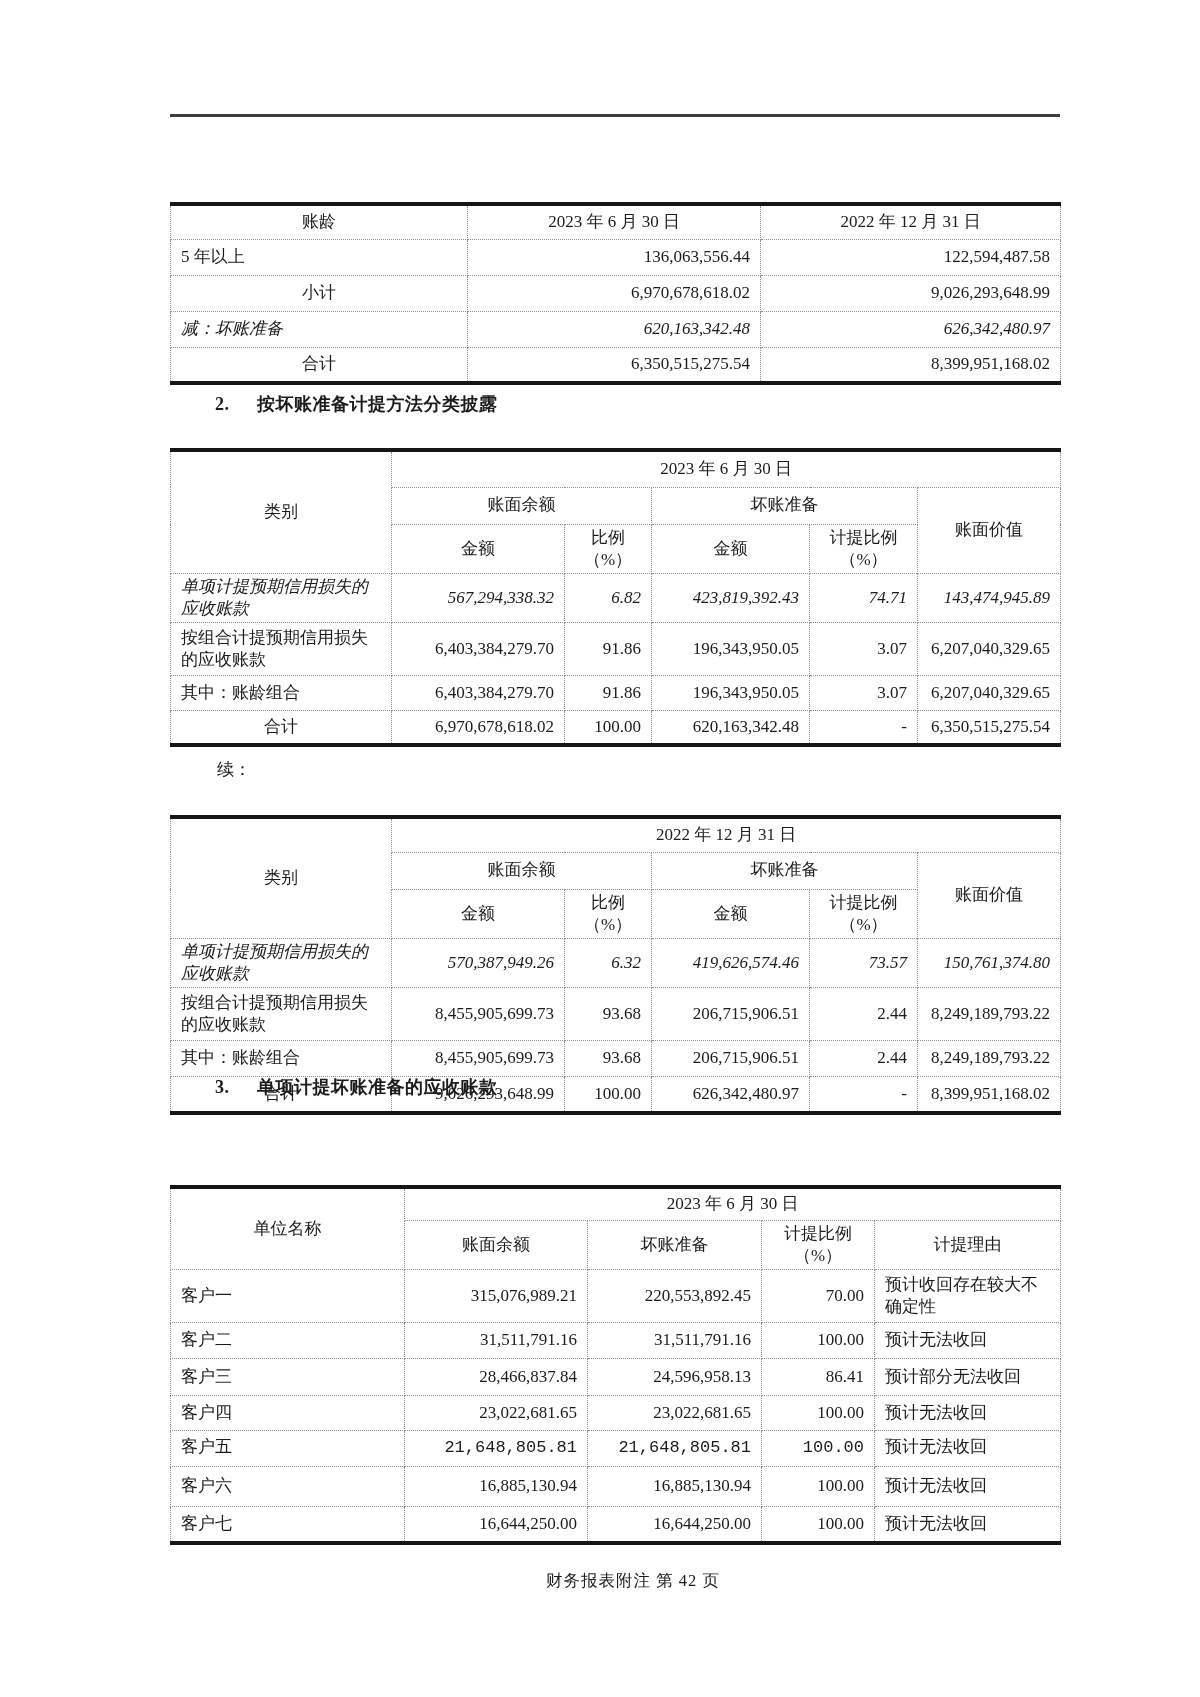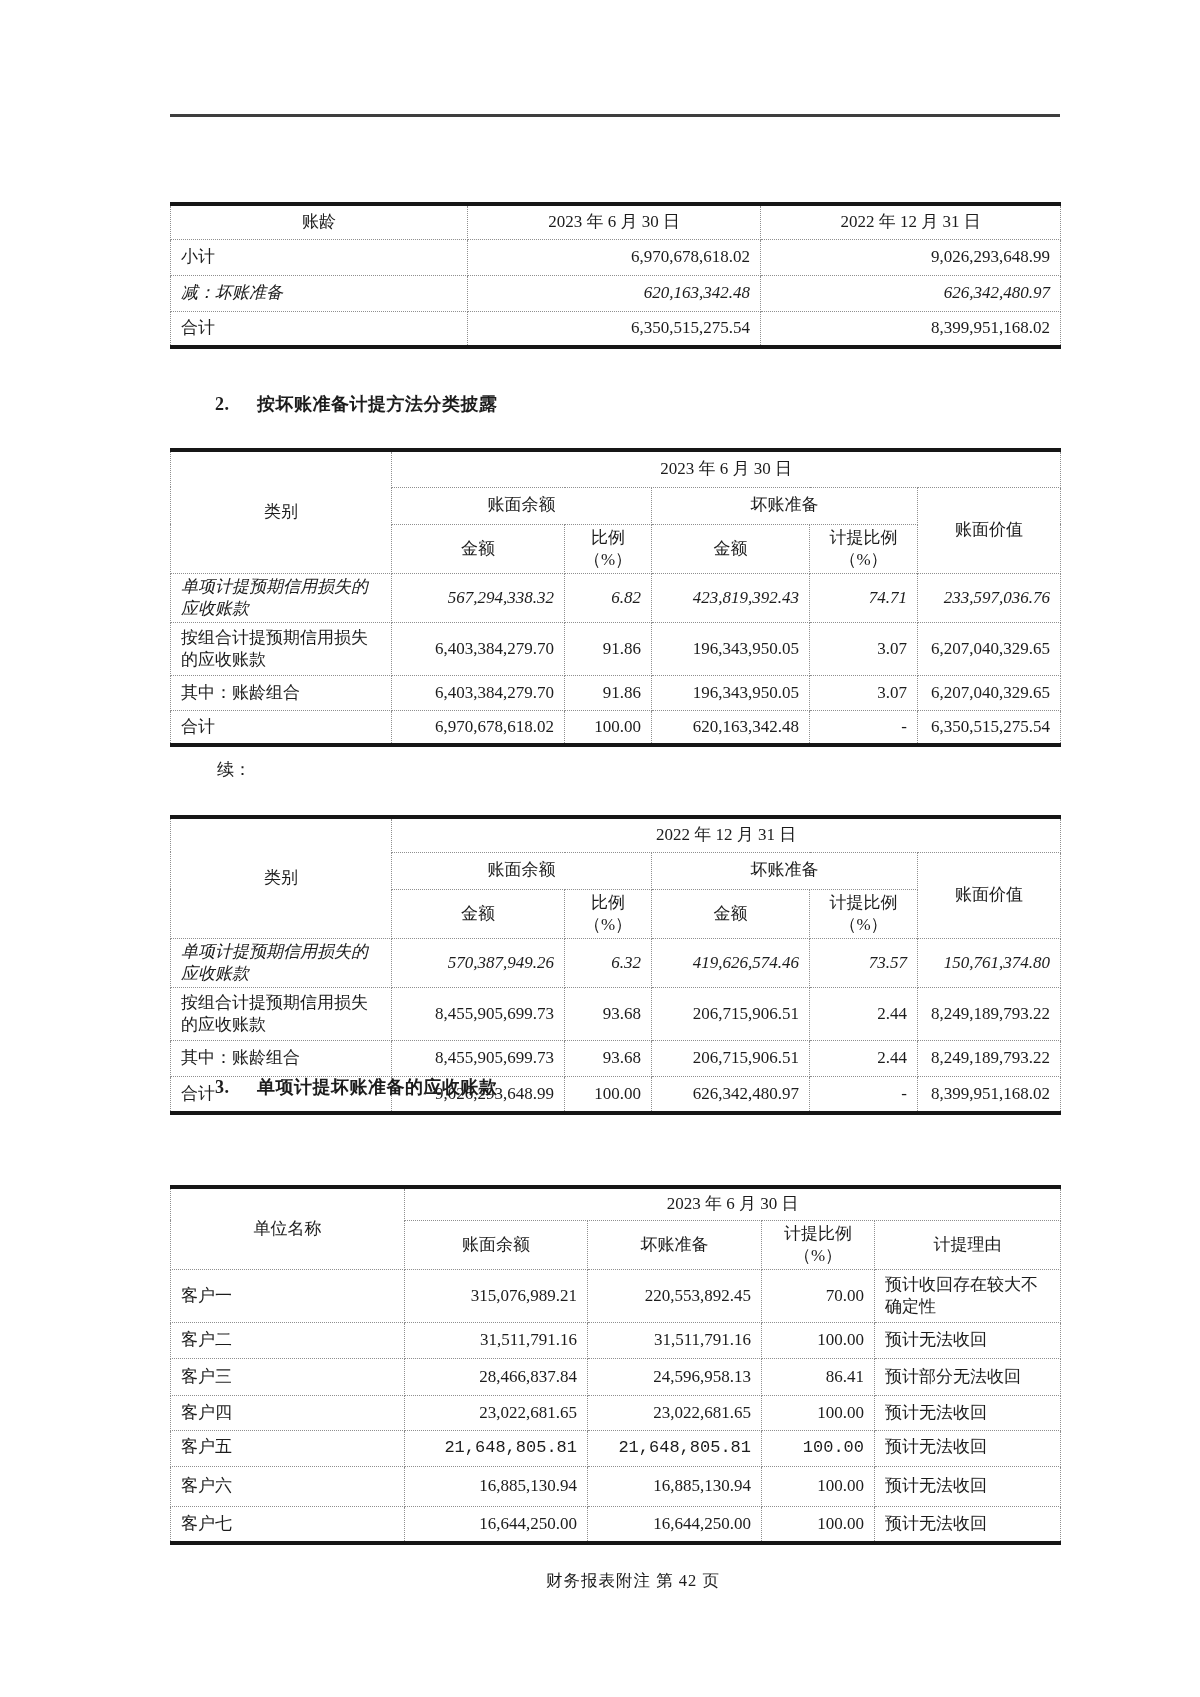--- a/index.html
+++ b/index.html
@@ -20,21 +20,21 @@
     font-size:17px;
   }
   table.tbl th, table.tbl td {
     border:1px dotted #8f8f8f; font-weight:normal;
     padding:2px 10px; vertical-align:middle; line-height:1.3;
     overflow:hidden;
   }
   table.tbl th { text-align:center; }
   td.num { text-align:right; padding-right:12px; font-variant-numeric:tabular-nums; }
   td.lab { text-align:left; padding-left:10px; }
-  td.ctr { text-align:left; }
+  td.ctr { text-align:center; }
   td.low { vertical-align:bottom; padding-bottom:3px; }
 
   .section-heading {
     font-weight:bold; font-size:18px; padding-left:45px; letter-spacing:0.5px;
   }
   .section-heading .sec-num { display:inline-block; width:42px; }
 
   .continued { font-size:17px; padding-left:47px; }
 
   .page-footer {
@@ -70,20 +70,25 @@
         <col style="width:300px">
       </colgroup>
     <thead class="t1-h">
       <tr>
         <th>账龄</th>
         <th>2023 年 6 月 30 日</th>
         <th>2022 年 12 月 31 日</th>
       </tr>
     </thead>
     <tbody>
+      <tr class="t1-r1">
+        <td class="lab">5 年以上</td>
+        <td class="num">136,063,556.44</td>
+        <td class="num">122,594,487.58</td>
+      </tr>
       <tr class="t1-r2">
         <td class="ctr">小计</td>
         <td class="num">6,970,678,618.02</td>
         <td class="num">9,026,293,648.99</td>
       </tr>
       <tr class="t1-r3">
         <td class="lab">减：坏账准备</td>
         <td class="num">620,163,342.48</td>
         <td class="num">626,342,480.97</td>
       </tr>
@@ -125,21 +130,21 @@
         <th>计提比例（%）</th>
       </tr>
     </thead>
     <tbody>
       <tr class="cls-r1">
         <td class="lab">单项计提预期信用损失的应收账款</td>
         <td class="num">567,294,338.32</td>
         <td class="num">6.82</td>
         <td class="num">423,819,392.43</td>
         <td class="num">74.71</td>
-        <td class="num">233,597,036.76</td>
+        <td class="num">143,474,945.89</td>
       </tr>
       <tr class="cls-r2">
         <td class="lab">按组合计提预期信用损失的应收账款</td>
         <td class="num">6,403,384,279.70</td>
         <td class="num">91.86</td>
         <td class="num">196,343,950.05</td>
         <td class="num">3.07</td>
         <td class="num">6,207,040,329.65</td>
       </tr>
       <tr class="cls-r3">

